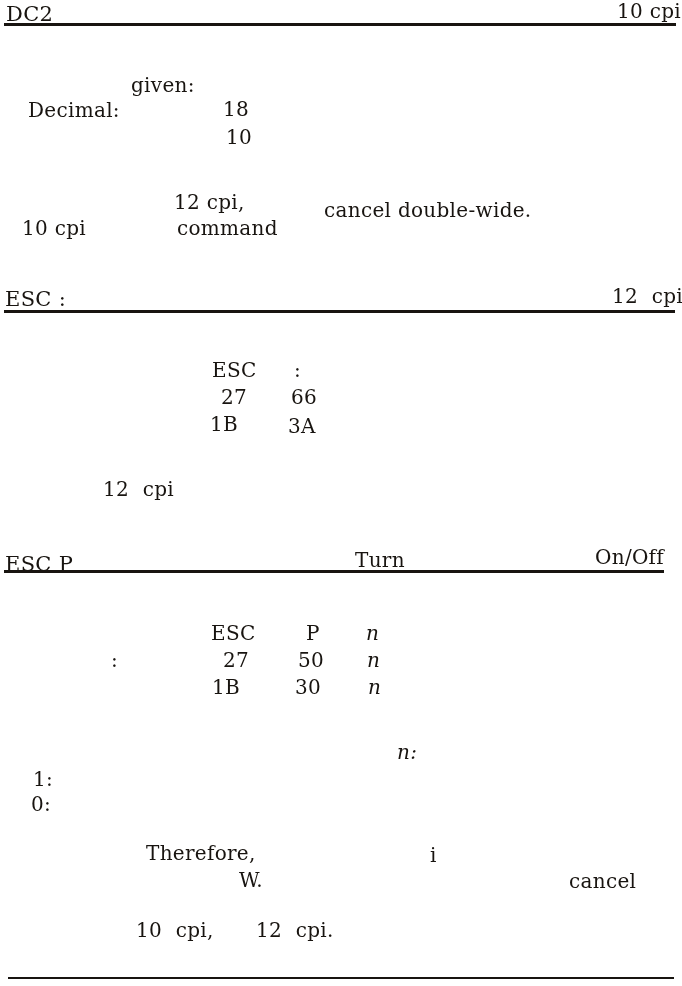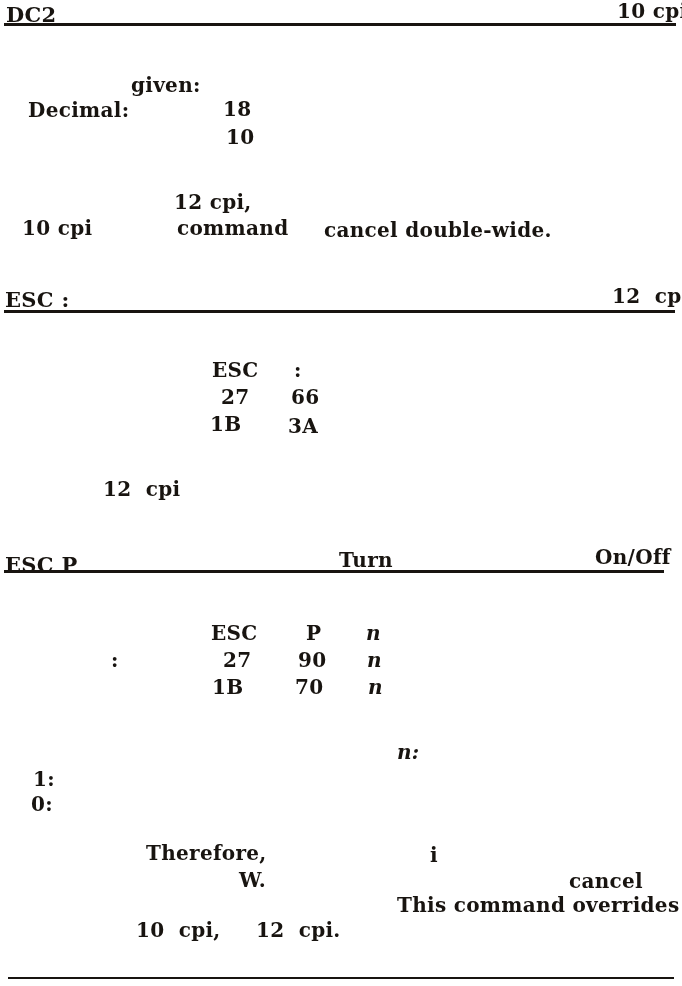--- a/index.html
+++ b/index.html
@@ -6,21 +6,21 @@
   .page{
     position:relative;
     width:682px;height:986px;
     background:var(--bg,#ffffff);
     font-family:"DejaVu Serif","Liberation Serif",serif;
     color:var(--ink,#181410);
     overflow:hidden;
   }
   .t{
     position:absolute;
-    font-weight:700;
+    font-weight:400;
     font-size:20px;
     letter-spacing:0.3px;
     white-space:pre;
     line-height:1;
   }
   .h{font-size:21px;}
   .it{font-style:italic;}
   .ws{word-spacing:7px;}
   .rule{
     position:absolute;
@@ -39,60 +39,59 @@
   <div class="rule" style="left:4px;top:23px;width:672px"></div>
 
   <span class="t" style="left:131px;top:75px">given:</span>
   <span class="t" style="left:28px;top:100px">Decimal:</span>
   <span class="t" style="left:223px;top:99px">18</span>
   <span class="t" style="left:226px;top:127px">10</span>
 
   <span class="t" style="left:174px;top:192px">12 cpi,</span>
   <span class="t" style="left:22px;top:218px">10 cpi</span>
   <span class="t" style="left:177px;top:218px">command</span>
-  <span class="t" style="left:324px;top:220px">cancel double-wide.</span>
+  <span class="t" style="left:324px;top:200px">cancel double-wide.</span>
 
   <span class="t h" style="left:5px;top:289px">ESC :</span>
   <span class="t ws" style="left:612px;top:286px">12 cpi</span>
   <div class="rule" style="left:4px;top:310px;width:671px"></div>
 
   <span class="t" style="left:212px;top:360px">ESC</span>
   <span class="t" style="left:294px;top:360px">:</span>
   <span class="t" style="left:221px;top:387px">27</span>
   <span class="t" style="left:291px;top:387px">66</span>
   <span class="t" style="left:210px;top:414px">1B</span>
   <span class="t" style="left:288px;top:416px">3A</span>
 
   <span class="t ws" style="left:103px;top:479px">12 cpi</span>
 
   <span class="t h" style="left:5px;top:554px">ESC P</span>
-  <span class="t" style="left:339px;top:550px">Turn</span>
+  <span class="t" style="left:355px;top:550px">Turn</span>
   <span class="t" style="left:595px;top:547px">On/Off</span>
   <div class="rule" style="left:4px;top:570px;width:660px"></div>
 
   <span class="t" style="left:211px;top:623px">ESC</span>
   <span class="t" style="left:306px;top:623px">P</span>
   <span class="t it" style="left:366px;top:623px">n</span>
 
   <span class="t" style="left:111px;top:650px">:</span>
   <span class="t" style="left:223px;top:650px">27</span>
-  <span class="t" style="left:298px;top:650px">90</span>
+  <span class="t" style="left:298px;top:650px">50</span>
   <span class="t it" style="left:367px;top:650px">n</span>
 
   <span class="t" style="left:212px;top:677px">1B</span>
-  <span class="t" style="left:295px;top:677px">70</span>
+  <span class="t" style="left:295px;top:677px">30</span>
   <span class="t it" style="left:368px;top:677px">n</span>
 
   <span class="t it" style="left:397px;top:742px">n:</span>
   <span class="t" style="left:33px;top:769px">1:</span>
   <span class="t" style="left:31px;top:794px">0:</span>
 
   <span class="t" style="left:146px;top:843px">Therefore,</span>
   <span class="t" style="left:430px;top:845px">i</span>
   <span class="t" style="left:239px;top:870px">W.</span>
   <span class="t" style="left:569px;top:871px">cancel</span>
-  <span class="t" style="left:397px;top:895px">This command overrides</span>
   <span class="t ws" style="left:136px;top:920px">10 cpi,</span>
   <span class="t ws" style="left:256px;top:920px">12 cpi.</span>
 
   <div class="rule thin" style="left:8px;top:977px;width:666px"></div>
 
 </div>
 
 </body></html>

